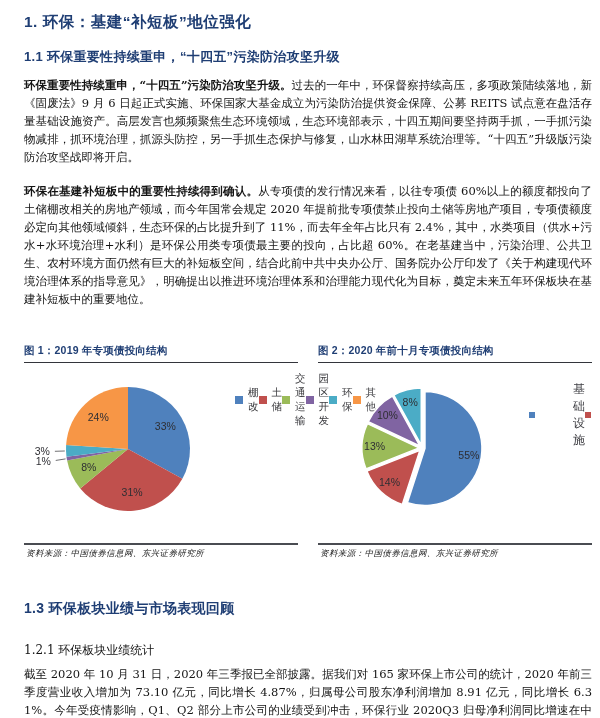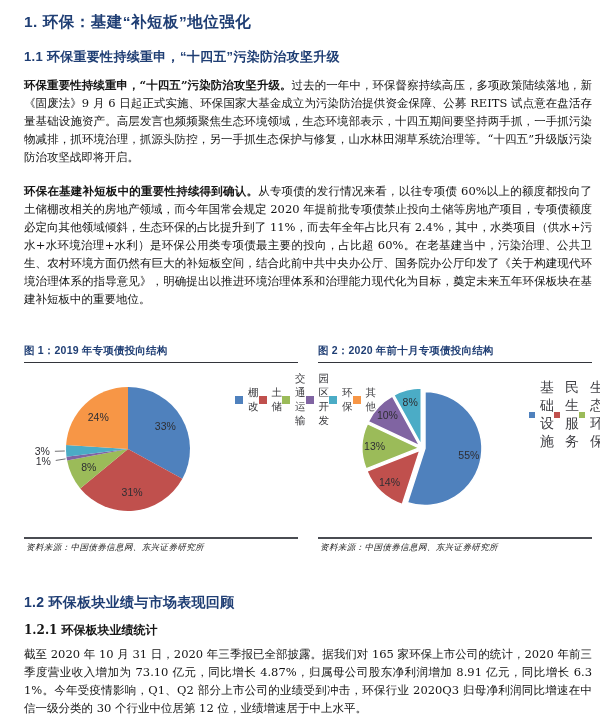--- a/index.html
+++ b/index.html
@@ -16,21 +16,21 @@
   }
   .h2-s11 {
     margin:15px 0 0 0; color:#1F3E74; font-size:13px; font-weight:bold;
     letter-spacing:0.3px;
   }
   .h2-s12 {
     margin:40px 0 0 0; color:#1F3E74; font-size:14px; font-weight:bold;
     letter-spacing:0.3px;
   }
   .h3 {
-    margin:10px 0 0 0; color:#141414; font-size:12px; font-weight:bold;
+    margin:24px 0 0 0; color:#141414; font-size:12px; font-weight:normal;
     font-family:"DejaVu Serif","Liberation Serif", serif;
   }
   p.body {
     margin:10px 0 0 0; color:#141414; font-size:11.5px; line-height:18px;
     text-align:justify; word-break:break-all;
     font-family:"DejaVu Serif","Liberation Serif", serif;
   }
   p.body b { font-weight:bold; }
   p.p2 { margin-top:16px; }
   p.p3 { margin-top:6px; }
@@ -47,25 +47,25 @@
     font-family:"Liberation Sans", sans-serif; font-size:10.5px; fill:#2E2E33;
   }
   .legend { position:absolute; left:211px; display:flex; flex-direction:row; }
   .legend-lg { top:26px; }
   .legend-lg .legend-item { height:21px; }
   .legend-lg .swatch { width:8px; height:8px; margin-right:5px; }
   .legend-lg .legend-label { font-size:10.5px; color:#3A3A3E; }
   .legend-sm { top:41px; }
   .legend-sm .legend-item { height:21px; }
   .legend-sm .swatch { width:6px; height:6px; margin-right:5px; }
-  .legend-sm .legend-label { font-size:14px; color:#3F3F44; }
+  .legend-sm .legend-label { font-size:12px; color:#3F3F44;margin-left:33px; }
   .legend-item { display:flex; align-items:center; }
   .swatch { display:inline-block; flex:0 0 auto; }
   .fig-src {
-    border-top:2.2px solid #4A4C52; margin-top:2px; padding:3px 0 0 2px;
+    border-top:2.2px solid #4A4C52; margin-top:8px; padding:3px 0 0 2px;
     font-family:Liberation Serif, serif; font-style:italic;
     font-size:8.5px; color:#1c1c1c; letter-spacing:0.4px;
   }
 </style>
 </head>
 <body>
 
 <div class="page">
 
   <div class="h1">1. 环保：基建“补短板”地位强化</div>
@@ -163,19 +163,19 @@
               <span class="swatch" style="background: rgb(75, 172, 198);"></span>
               <span class="legend-label">其他</span>
             </div>
           </div>
       </div>
       <div class="fig-src">资料来源：中国债券信息网、东兴证券研究所</div>
     </div>
 
   </div>
 
-  <div class="h2-s12">1.2 环保板块业绩与市场表现回顾</div>
+  <div class="h2-s12">1.3 环保板块业绩与市场表现回顾</div>
 
   <div class="h3">1.2.1 环保板块业绩统计</div>
 
   <p class="body p3">截至 2020 年 10 月 31 日，2020 年三季报已全部披露。据我们对 165 家环保上市公司的统计，2020 年前三季度营业收入增加为 73.10 亿元，同比增长 4.87%，归属母公司股东净利润增加 8.91 亿元，同比增长 6.31%。今年受疫情影响，Q1、Q2 部分上市公司的业绩受到冲击，环保行业 2020Q3 归母净利润同比增速在中信一级分类的 30 个行业中位居第 12 位，业绩增速居于中上水平。</p>
 
 </div>
 
 </body></html>

